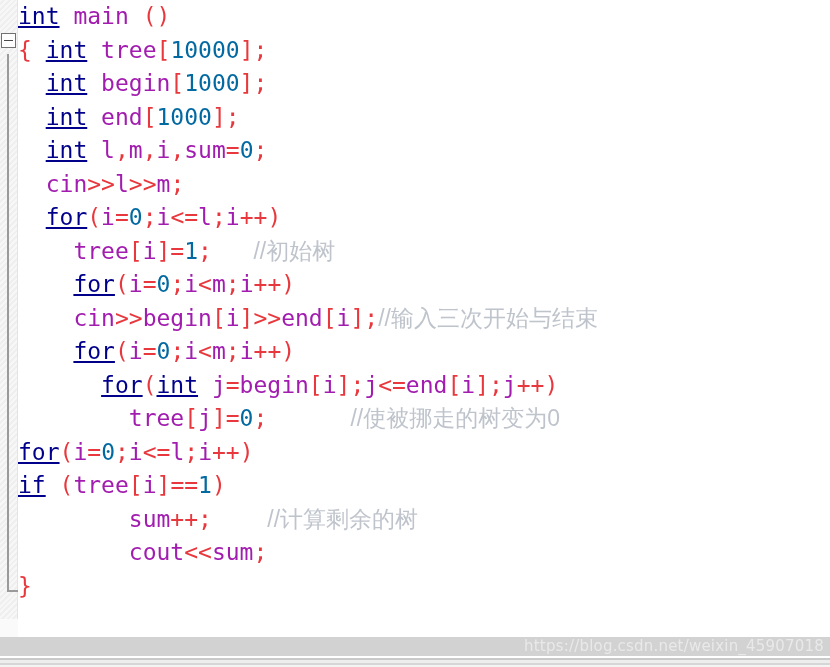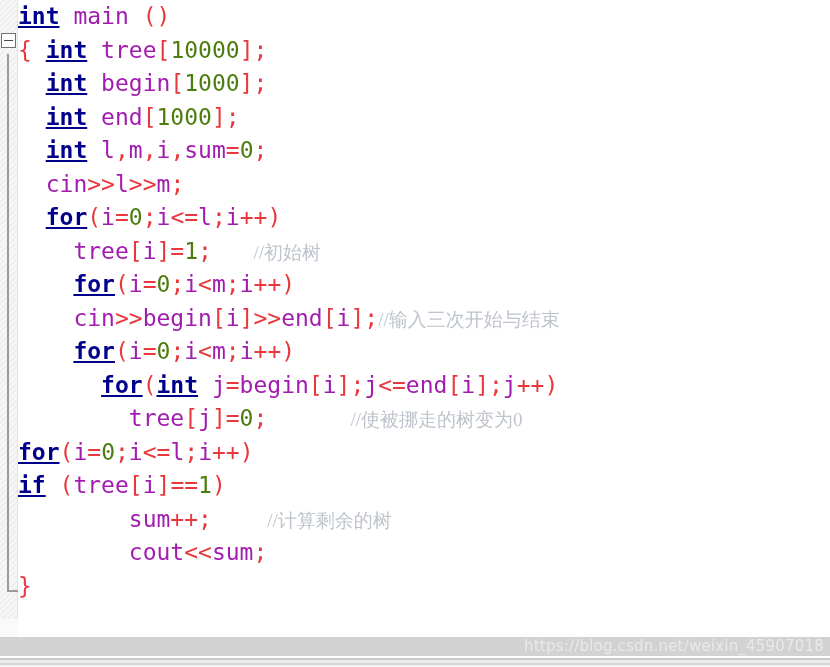--- a/index.html
+++ b/index.html
@@ -82,28 +82,28 @@
     line-height: 33.5px;
     letter-spacing: 0px;
     overflow: hidden;
   }
   .line {
     height: 33.5px;
     white-space: pre;
   }
 
   
-  .kw   { color: #00008b; font-weight: bold; text-decoration: underline; }
+  .kw   { color: #00008b; font-weight: normal; text-decoration: underline; }
   .id   { color: #a21caf; }
   .op   { color: #e8383d; }
-  .num  { color: #4d7c0f; }
+  .num  { color: #0369a1; }
   .cmt  { color: #bfc4cc; }
   .br   { color: #e8383d; }
   .pn   { color: #e8383d; }
-  .cn   { font-family: Liberation Serif, serif; font-size: 19px; }
+  .cn   { font-family: Liberation Sans, sans-serif; font-size: 23px; }
 
   
   #bottom-bar {
     position: absolute;
     left: 0;
     top: 637px;
     width: 830px;
     height: 19px;
     background: #d2d2d2;
   }

